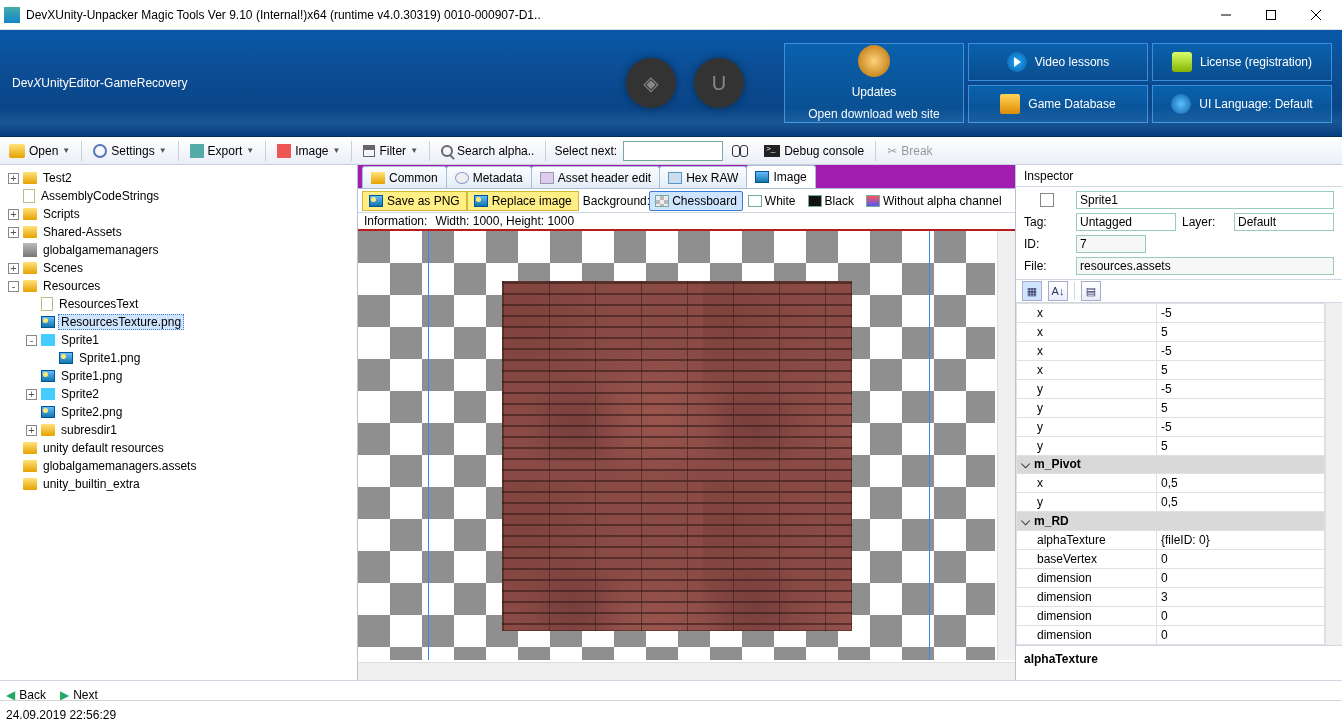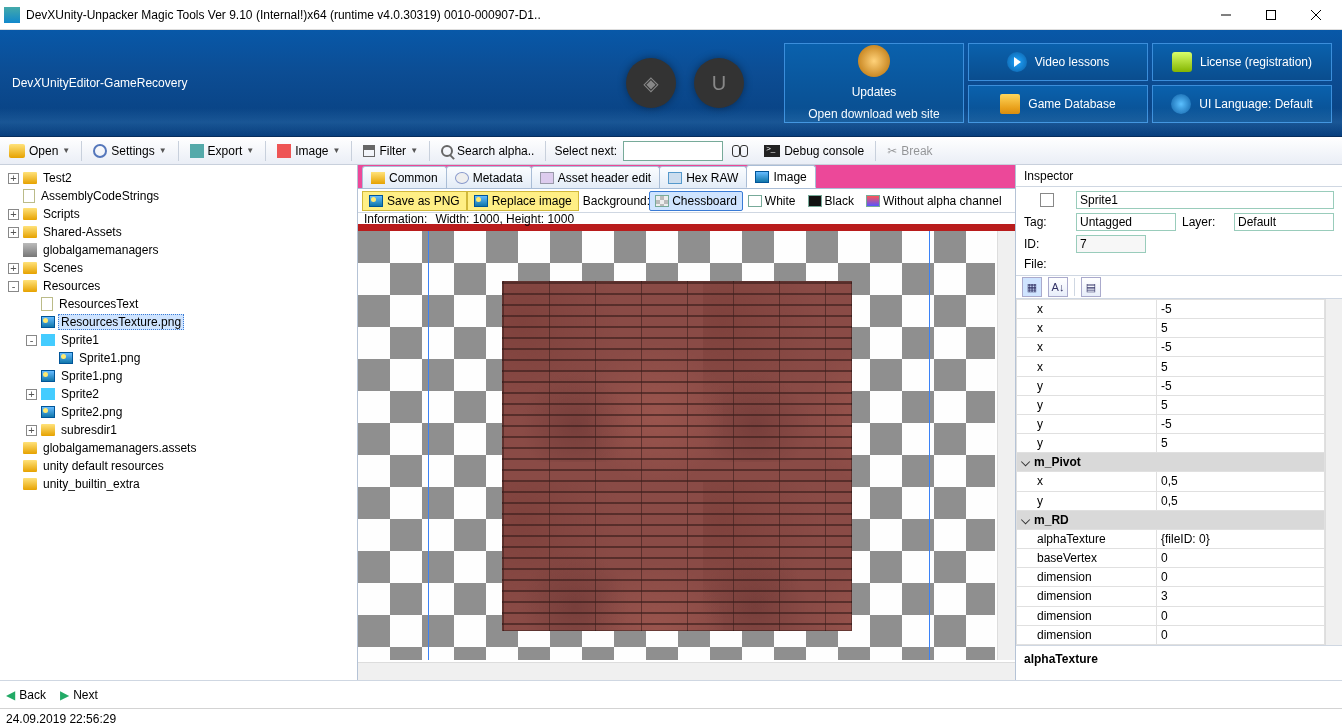--- a/index.html
+++ b/index.html
@@ -66,21 +66,21 @@
 .ico-cube{width:14px;height:14px;background:linear-gradient(#bbb,#777);margin:0 2px;}
 .ico-img{width:14px;height:12px;background:linear-gradient(#6bf,#17a);border:1px solid #059;margin:0 2px;position:relative;}
 .ico-img::after{content:'';position:absolute;width:5px;height:5px;background:#ffea70;border-radius:50%;top:1px;left:1px;}
 .ico-butter{width:14px;height:12px;background:#4cf;margin:0 2px;}
 .tnode span.label{padding:0 2px;}
 .sel { background:#cfe4ff; border:1px dotted #3a7bd5; margin:-1px; }
 .navbtn{display:flex;align-items:center;gap:4px;cursor:pointer;}
 
 
 .viewer { flex:1; border-right:1px solid #b5c3d6; display:flex; flex-direction:column; }
-.tabstrip { height:24px; display:flex; align-items:flex-end; background:#ec4899; border-bottom:1px solid #a9bdd6; padding:0 4px; gap:0;}
+.tabstrip { height:24px; display:flex; align-items:flex-end; background:#a21caf; border-bottom:1px solid #a9bdd6; padding:0 4px; gap:0;}
 .tab { height:22px; padding:0 8px; display:flex;align-items:center;gap:4px;border:1px solid #a9bdd6;border-bottom:none;background:linear-gradient(#fbfdff,#e3ecf7);border-radius:3px 3px 0 0; margin-right:-1px;cursor:pointer;}
 .tab.active { background:#fff; height:23px; position:relative;z-index:1;border-bottom:1px solid #fff;}
 .tab .ti{width:14px;height:12px;display:inline-block;}
 .ti-common{background:linear-gradient(#ffe27a,#e6a200)}
 .ti-meta{background:#eee;border:1px solid #89c;border-radius:50%;}
 .ti-head{background:#dce;border:1px solid #99a;}
 .ti-hex{background:#cde;border:1px solid #59c;}
 .ti-image{background:linear-gradient(#6bf,#17a);border:1px solid #059;}
 
 .viewer-tools { height:24px; display:flex;align-items:center;padding:0 4px;border-bottom:1px solid #cfd7e2;}
@@ -88,21 +88,21 @@
 .btn-yellow .ico-img{margin:0;}
 .bglabel{margin-left:4px;}
 .bg-opt{height:20px;padding:0 5px;display:flex;align-items:center;gap:3px;border:1px solid transparent;border-radius:2px;cursor:pointer;}
 .bg-opt.sel{background:#cfe4ff;border-color:#3a7bd5;}
 .bg-opt .sw{width:14px;height:12px;border:1px solid #7a9;}
 .sw.chess{background:repeating-conic-gradient(#bbb 0 25%,#eee 0 50%) 0 0/8px 8px;}
 .sw.white{background:#fff;}
 .sw.black{background:#111;}
 .sw.noalpha{background:linear-gradient(#f55,#55f);}
 
-.infoline{height:18px;padding:0 6px;display:flex;align-items:center;gap:8px;border-bottom:7px solid #b91c1c;}
+.infoline{height:18px;padding:0 6px;display:flex;align-items:center;gap:8px;border-bottom:2px solid #b91c1c;}
 .imgview{flex:1;overflow:hidden;position:relative;}
 .imgarea{position:absolute;left:0;right:20px;top:0;bottom:20px;overflow:hidden;display:flex;align-items:flex-start;justify-content:center;}
 .checker{width:100%;height:100%;background:repeating-conic-gradient(#fefefe 0 25%, #8f8f8f 0 50%) 0 0/64px 64px;position:relative;}
 .bluelines{position:absolute;inset:0;border-left:1px solid #3b82f6;border-right:1px solid #3b82f6;left:70px;right:65px;}
 .brick{position:absolute;left:50%;top:50px;transform:translateX(-50%);width:350px;height:350px;
 background-color:#8a4b46;
 background-image:
  linear-gradient(rgba(60,30,28,.65) 2px, transparent 2px),
  linear-gradient(rgba(60,30,28,.65) 2px, transparent 2px),
  linear-gradient(90deg, rgba(60,30,28,.6) 1px, transparent 1px),
@@ -130,21 +130,21 @@
 .propgrid{flex:1;overflow:hidden;display:flex;}
 .propgrid table{border-collapse:collapse;width:100%;}
 .propgrid td{border:1px solid #e0e0e0;height:16px;padding:0 4px;font-size:12px;white-space:nowrap;overflow:hidden;}
 .propgrid .cat td{background:#d9d9d9;font-weight:bold;}
 .propgrid .cat .chev{display:inline-block;transform:rotate(0);margin-right:4px;color:#333;}
 .propgrid .k{width:140px;padding-left:20px;}
 .propgrid .scroll-col{width:18px;background:#f0f0f0;border-left:1px solid #ddd;}
 .insp-footer{border-top:1px solid #cfd7e2;padding:6px 8px 14px;font-weight:bold;}
 
 
-.statusbar{position:absolute;bottom:0;left:0;right:0;height:20px;background:#fff;border-top:1px solid #d3d3d3;padding:0 6px;display:flex;align-items:center;}
+.statusbar{position:absolute;bottom:0;left:0;right:0;height:28px;background:#fff;border-top:1px solid #d3d3d3;padding:0 6px;display:flex;align-items:center;}
 
 .bottom-nav{height:28px;border-top:1px solid #cfd7e2;display:flex;align-items:center;padding:0 6px;gap:14px;}
 </style>
 </head>
 <body>
 
 <div class="titlebar">
   <span class="app-icon"></span>
   <span class="title">DevXUnity-Unpacker Magic Tools Ver 9.10 (Internal!)x64 (runtime v4.0.30319) 0010-000907-D1..</span>
   <div class="winbtns">
@@ -346,27 +346,27 @@
         <div class="tnode">
           <span class="tw" style="width: 18px;"></span>
           <span class="exp">+</span>
           <span class="ico-f"></span>
           <span class="label">subresdir1</span>
         </div>
         <div class="tnode">
           <span class="tw" style="width: 0px;"></span>
           <span class="exp blank"></span>
           <span class="ico-f"></span>
+          <span class="label">unity default resources</span>
+        </div>
+        <div class="tnode">
+          <span class="tw" style="width: 0px;"></span>
+          <span class="exp blank"></span>
+          <span class="ico-f"></span>
           <span class="label">globalgamemanagers.assets</span>
-        </div>
-        <div class="tnode">
-          <span class="tw" style="width: 0px;"></span>
-          <span class="exp blank"></span>
-          <span class="ico-f"></span>
-          <span class="label">unity default resources</span>
         </div>
         <div class="tnode">
           <span class="tw" style="width: 0px;"></span>
           <span class="exp blank"></span>
           <span class="ico-f"></span>
           <span class="label">unity_builtin_extra</span>
         </div>
       </div>
   </div>
 
@@ -443,20 +443,21 @@
       <input class="wide" value="Sprite1" style="">
       <span>Tag:</span>
       <input value="Untagged" style="">
       <span>Layer:</span>
       <input value="Default" style="">
       <span>ID:</span>
       <input class="ro" style="width: 70px;" readonly="" value="7">
       <span></span>
         <span></span>
       <span>File:</span>
+      <input class="ro wide" readonly="" value="resources.assets" style="">
     </div>
     <div class="insp-toolbar">
       <div class="ibtn active">▦</div>
       <div class="ibtn">A↓</div>
       <div style="width:1px;height:18px;background:#cfd7e2"></div>
       <div class="ibtn">▤</div>
     </div>
     <div class="propgrid">
       <table id="propgrid-table">
           <tbody>

